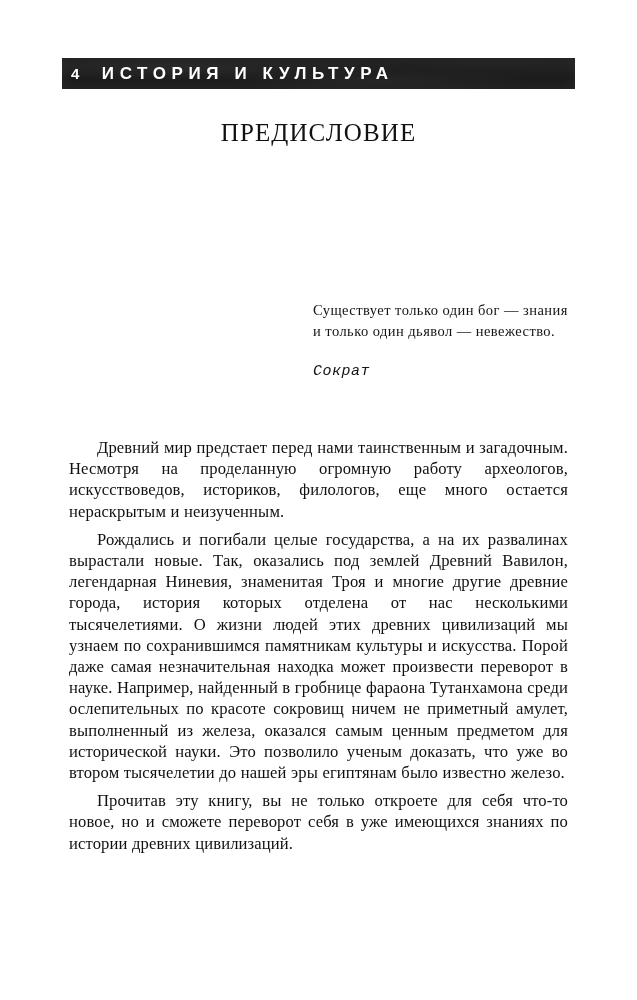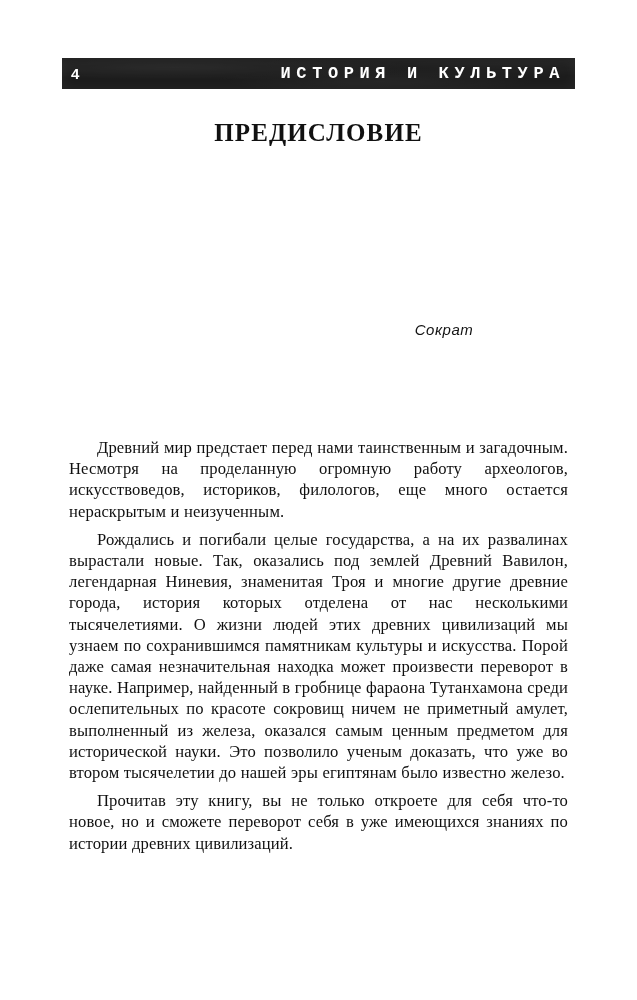--- a/index.html
+++ b/index.html
@@ -62,40 +62,40 @@
     font-weight: bold;
     font-size: 15px;
     line-height: 1;
     letter-spacing: 0.5px;
   }
 
   .head-title {
     position: relative;
     z-index: 2;
     flex: 1 1 auto;
-    text-align: right;
+    text-align: left;
     color: #ffffff;
-    font-family: Liberation Mono, monospace;
+    font-family: Liberation Sans, sans-serif;
     font-weight: bold;
     font-size: 17px;
     line-height: 1;
     letter-spacing: 5.6px;
     padding-left: 22px;
     white-space: nowrap;
   }
 
   
   .chapter-title {
     position: absolute;
     left: 62px;
     top: 101px;
     width: 513px;
     text-align: center;
     font-family: "Liberation Serif", "DejaVu Serif", serif;
-    font-weight: bold;
+    font-weight: normal;
     font-size: 25px;
     line-height: 30px;
     letter-spacing: 1.1px;
     color: #111111;
   }
 
   
   .epigraph {
     position: absolute;
     left: 313px;
@@ -107,22 +107,22 @@
     font-family: "Liberation Serif", "DejaVu Serif", serif;
     font-size: 14.5px;
     line-height: 21px;
     letter-spacing: 0.45px;
     color: #141414;
     text-align: left;
   }
 
   .epigraph-attribution {
     margin-top: 20px;
-    text-align: center;
-    font-family: Liberation Sans, sans-serif;
+    text-align: left;
+    font-family: Liberation Mono, monospace;
     font-style: italic;
     font-size: 15px;
     line-height: 20px;
     letter-spacing: 0.5px;
     color: #141414;
   }
 
   
   .body-copy {
     position: absolute;
@@ -151,20 +151,21 @@
 <div class="page">
 
   <div class="running-head">
     <span class="folio">4</span>
     <span class="head-title">ИСТОРИЯ И КУЛЬТУРА</span>
   </div>
 
   <h1 class="chapter-title">ПРЕДИСЛОВИЕ</h1>
 
   <div class="epigraph">
+    <div class="epigraph-text">Существует только один бог — знания и только один дьявол — невежество.</div>
     <div class="epigraph-attribution">Сократ</div>
   </div>
 
   <div class="body-copy">
     <p>Древний мир предстает перед нами таинственным и загадочным. Несмотря на проделанную огромную работу археологов, искусствоведов, историков, филологов, еще много остается нераскрытым и неизученным.</p>
     <p>Рождались и погибали целые государства, а на их развалинах вырастали новые. Так, оказались под землей Древний Вавилон, легендарная Ниневия, знаменитая Троя и многие другие древние города, история которых отделена от нас несколькими тысячелетиями. О жизни людей этих древних цивилизаций мы узнаем по сохранившимся памятникам культуры и искусства. Порой даже самая незначительная находка может произвести переворот в науке. Например, найденный в гробнице фараона Тутанхамона среди ослепительных по красоте сокровищ ничем не приметный амулет, выполненный из железа, оказался самым ценным предметом для исторической науки. Это позволило ученым доказать, что уже во втором тысячелетии до нашей эры египтянам было известно железо.</p>
     <p>Прочитав эту книгу, вы не только откроете для себя что-то новое, но и сможете переворот себя в уже имеющихся знаниях по истории древних цивилизаций.</p>
   </div>
 
 </div>

